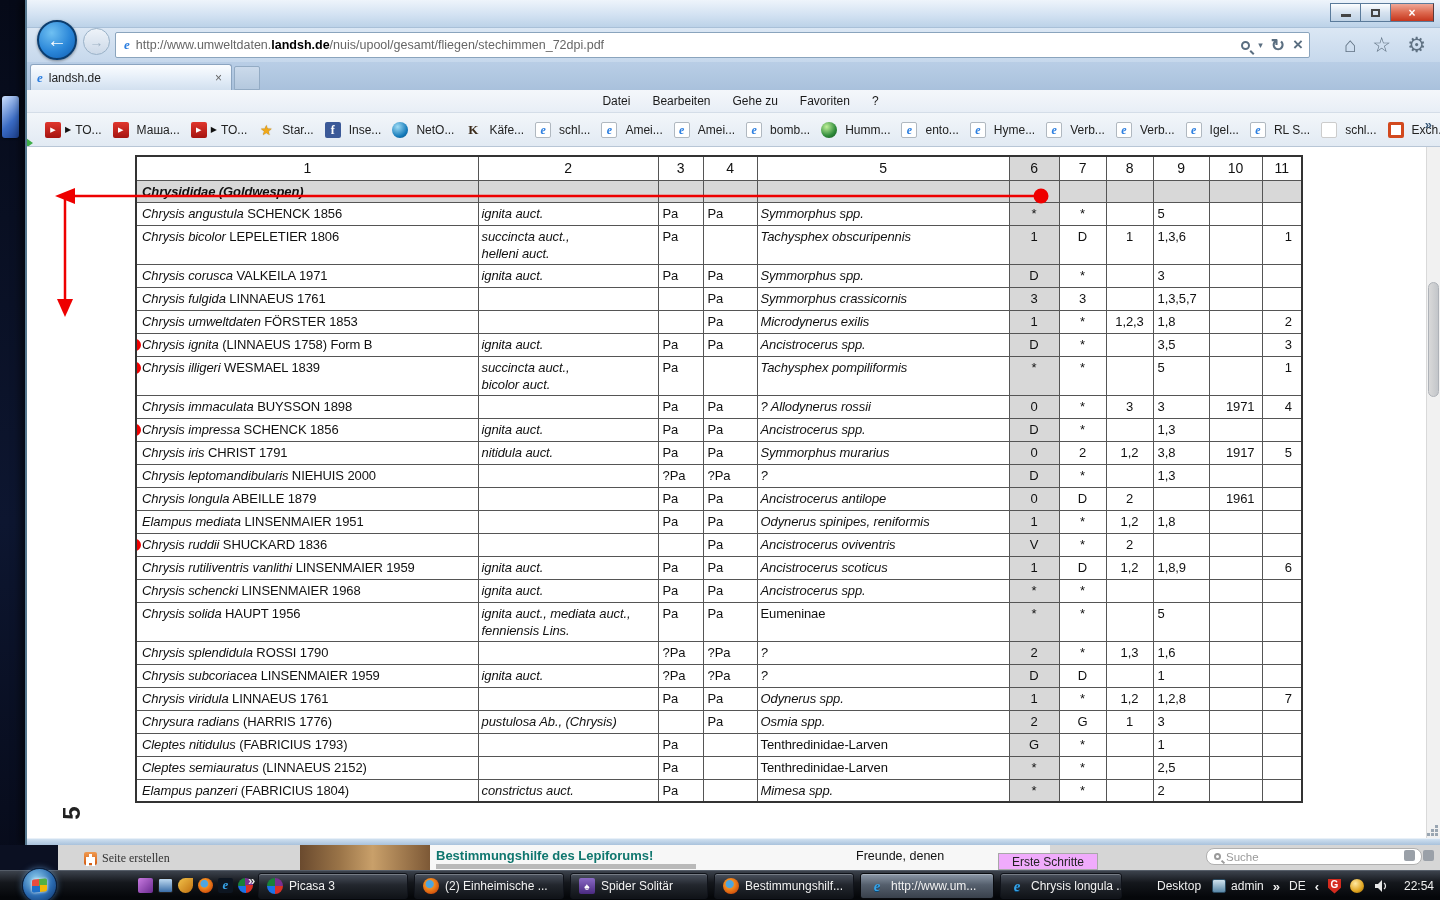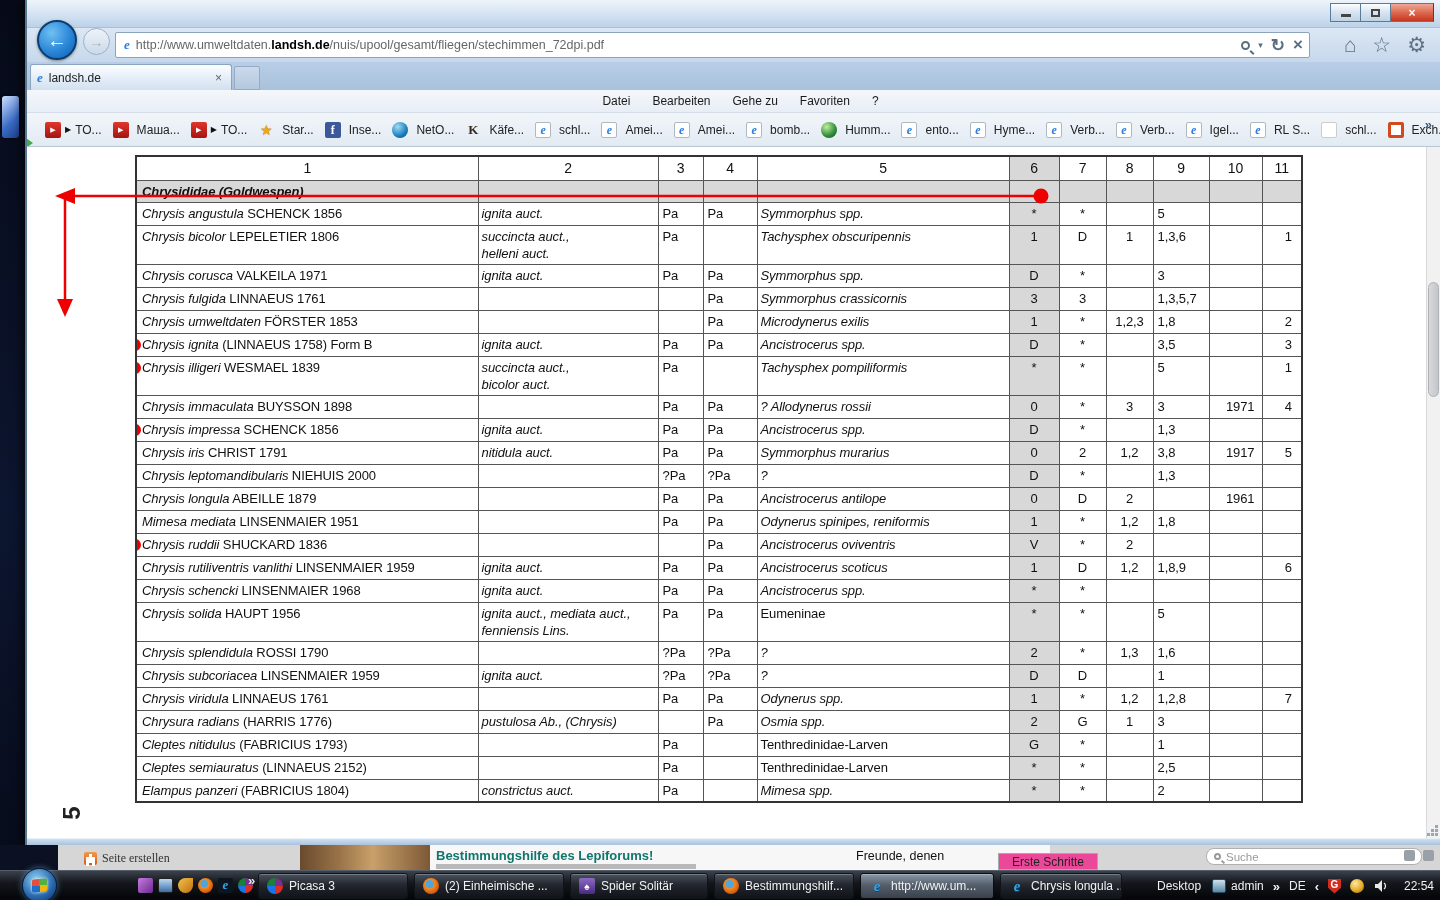--- a/index.html
+++ b/index.html
@@ -111,21 +111,21 @@
   .se-item { position:absolute; left:26px; top:6px; display:flex; align-items:center; gap:5px; font-size:12px; color:#333;font-family:Liberation Serif, serif; }
   .se-ico { width:13px; height:13px; background:linear-gradient(180deg,#f09a50,#d35a10); border-radius:2px; position:relative; }
   .se-ico::after { content:""; position:absolute; left:5px; top:2px; width:3px; height:9px; background:#fff; box-shadow:-3px 3px 0 -0px #fff,3px 3px 0 0 #fff; }
   .behind-thumb { position:absolute; left:242px; top:0; width:132px; height:25px; background:linear-gradient(90deg,#6a4a2e,#9a7448 30%,#c9a06a 55%,#7a5634); }
   .panel-white { position:absolute; top:0; height:25px; background:#f7f7f7; }
   .lepi-panel { left:372px; width:420px; }
   .lepi-text { position:absolute; left:378px; top:3px; font-size:13px; font-weight:bold; color:#0f766e; }
   .lepi-sub { position:absolute; left:378px; top:19px; width:260px; height:5px; background:#b9b9b9; }
   .freunde-panel { left:792px; width:200px; }
   .freunde-text { position:absolute; left:798px; top:4px; font-size:12.5px; color:#111; }
-  .erste-btn { position:absolute; left:940px; top:8px; width:100px; height:17px; background:#ec4899; border:1px solid #a8a8a8; font-size:12px; color:#222; text-align:center; line-height:16px; }
+  .erste-btn { position:absolute; left:940px; top:8px; width:100px; height:17px; background:#f0abfc; border:1px solid #a8a8a8; font-size:12px; color:#222; text-align:center; line-height:16px; }
   .suche-box { position:absolute; left:1148px; top:3px; width:216px; height:17px; background:#fff; border:1px solid #b0b0b0; border-radius:8px; display:flex; align-items:center; gap:5px; padding:0 7px; color:#9a9a9a; font-size:11.5px; }
   .suche-box .css-magnifier { width:7px; height:7px; border-color:#9a9a9a; }
   .suche-box .css-magnifier::after { background:#9a9a9a; left:6px; top:5px; height:4px; }
   .frag-tools { position:absolute; right:6px; top:5px; display:flex; gap:8px; }
   .frag-tool { width:11px; height:11px; background:#9aa0a8; border-radius:2px; }
 
   
   .taskbar { position:absolute; left:0; top:870px; width:1440px; height:30px; background:linear-gradient(180deg,#3c424c,#14171c 40%,#05070a 90%); border-top:1px solid #555d68; }
   .start-orb { position:absolute; left:22px; top:-3px; width:35px; height:35px; border-radius:50%; background:radial-gradient(circle at 40% 32%,#8fd0f0,#2a6ab0 55%,#0b2c5e); border:1px solid #09203f; box-shadow:0 0 6px rgba(120,190,255,.5); display:flex; align-items:center; justify-content:center; }
   .win-flag { width:15px; height:13px; border-radius:2px; background:conic-gradient(#52b043 0 25%,#f2b707 25% 50%,#1d6fc8 50% 75%,#e84c3d 75%); transform:skewY(-4deg); box-shadow:0 0 3px #fff; }
@@ -588,21 +588,21 @@
               <td class="c7">D</td>
               <td class="c8">2</td>
               <td class="c9"></td>
               <td class="c10">1961</td>
               <td class="c11"></td>
             </tr>
             <tr class="species-row">
               <td class="c1">
                 
                 
-                <span class="sp">Mimesa mediata</span>
+                <span class="sp">Elampus mediata</span>
                 <span class="au">LINSENMAIER 1951</span>
               </td>
               <td class="c2"></td>
               <td class="c3">Pa</td>
               <td class="c4">Pa</td>
               <td class="c5">Odynerus spinipes, reniformis</td>
               <td class="c6">1</td>
               <td class="c7">*</td>
               <td class="c8">1,2</td>
               <td class="c9">1,8</td>

